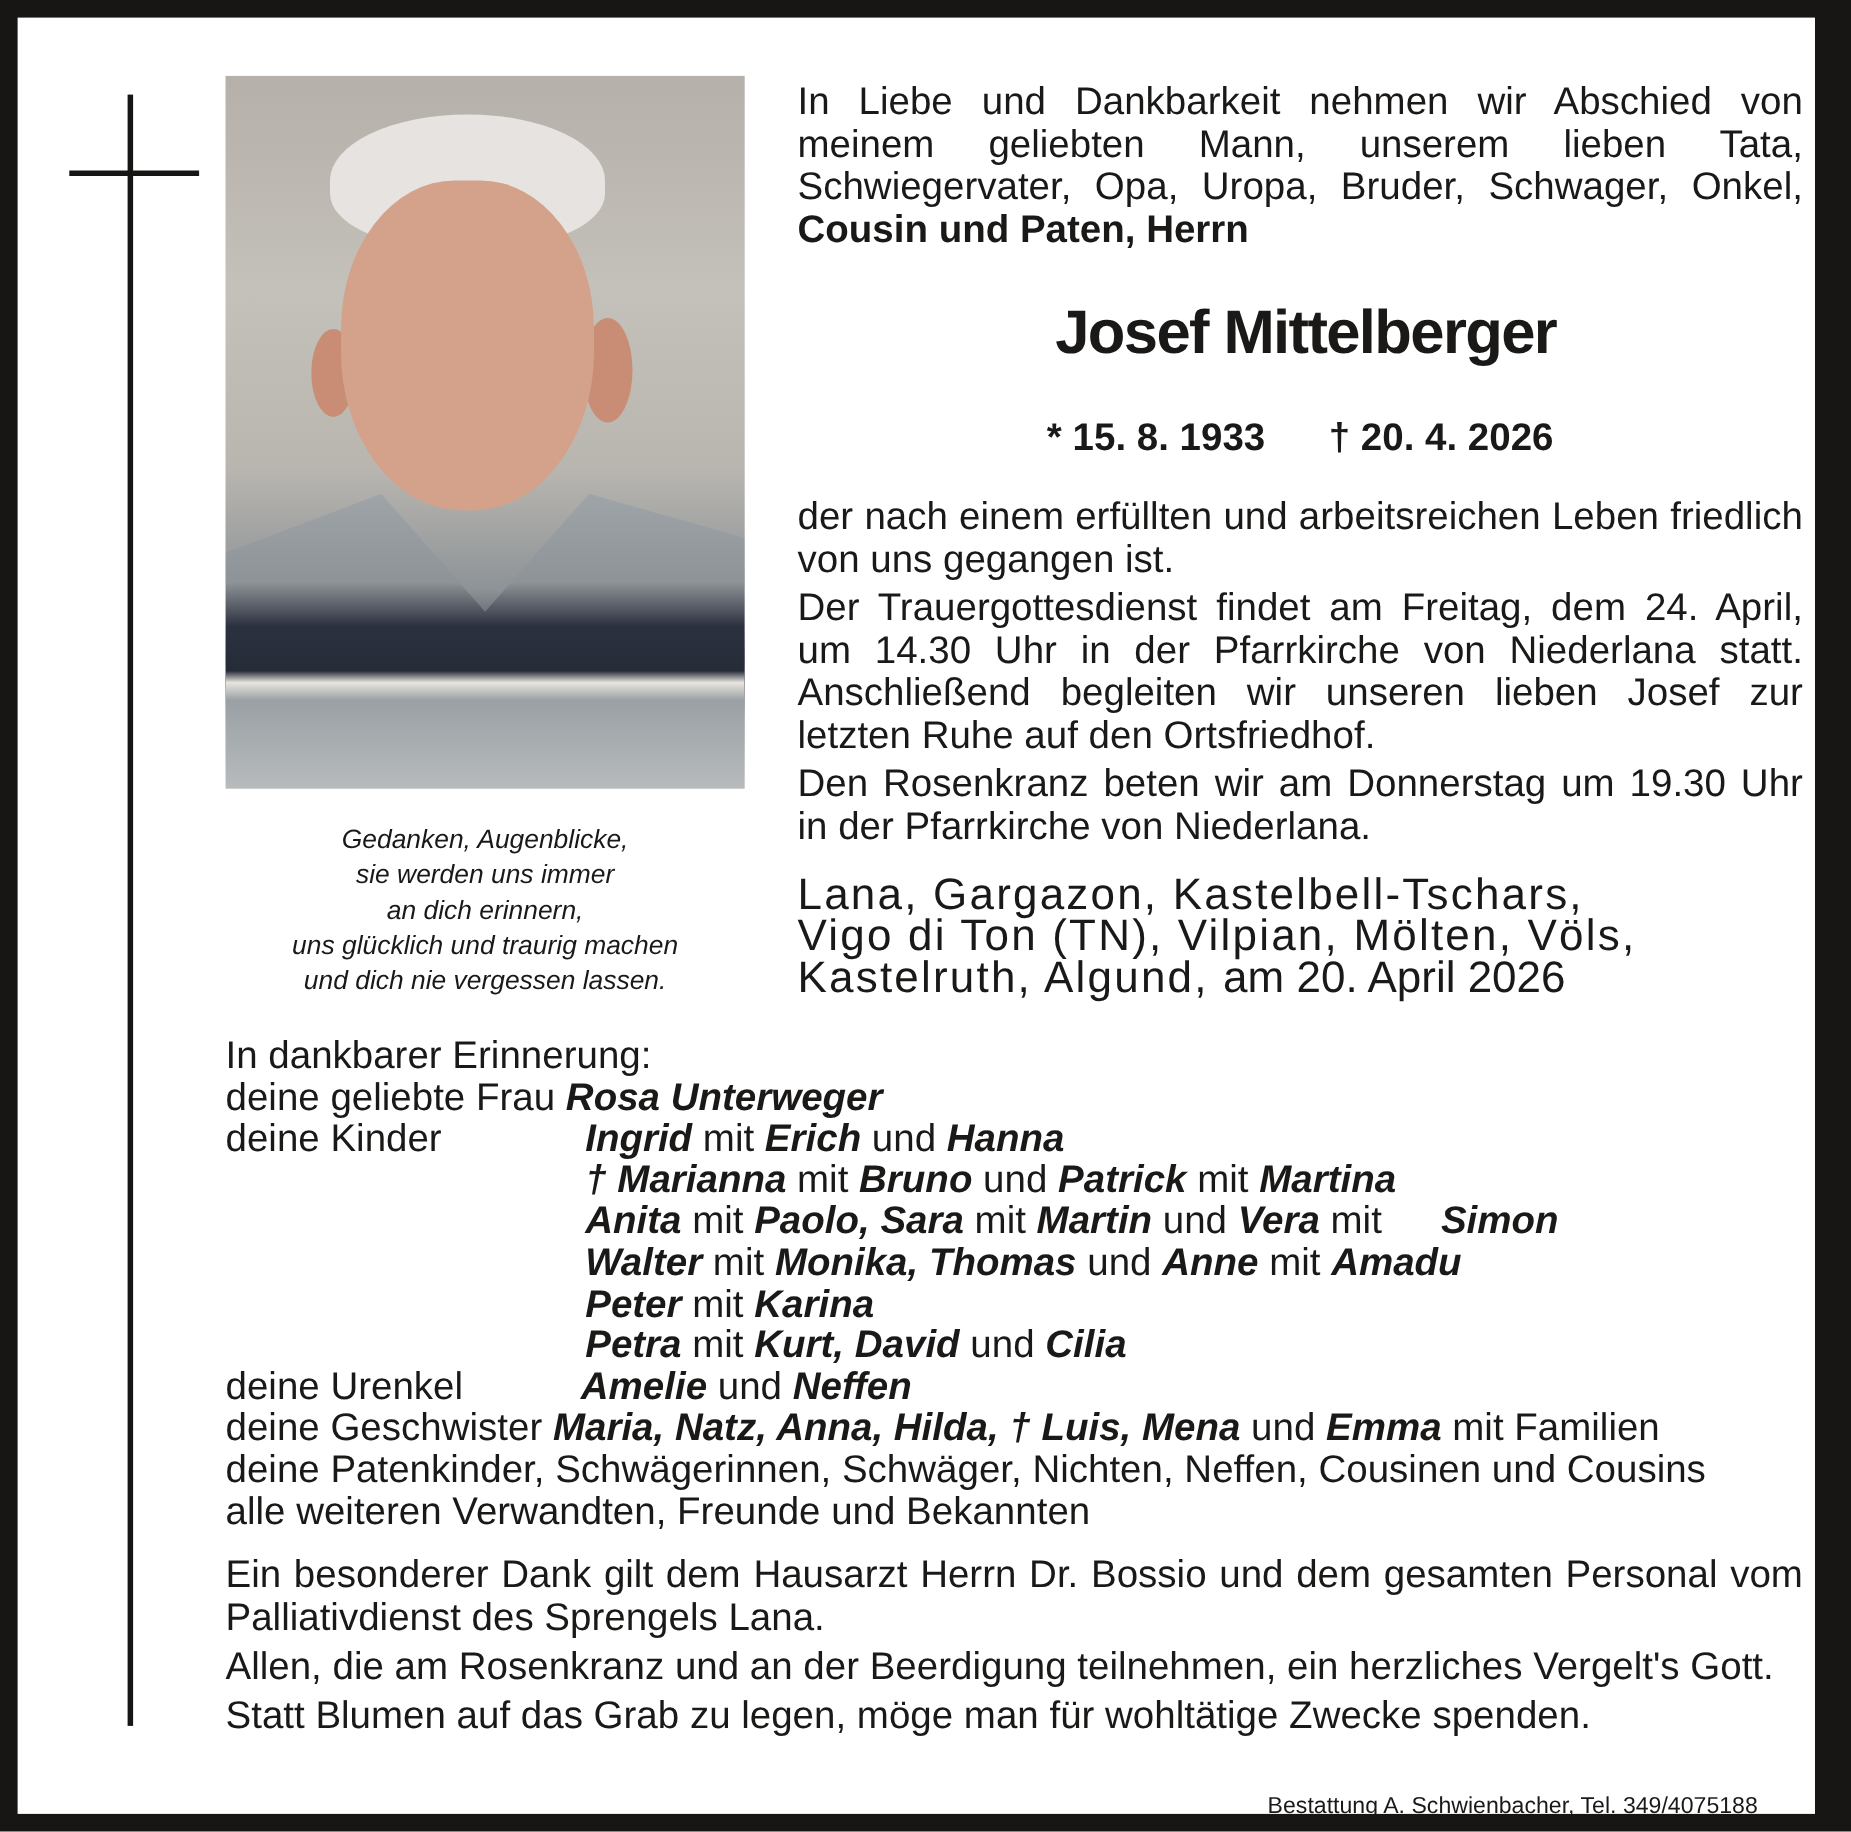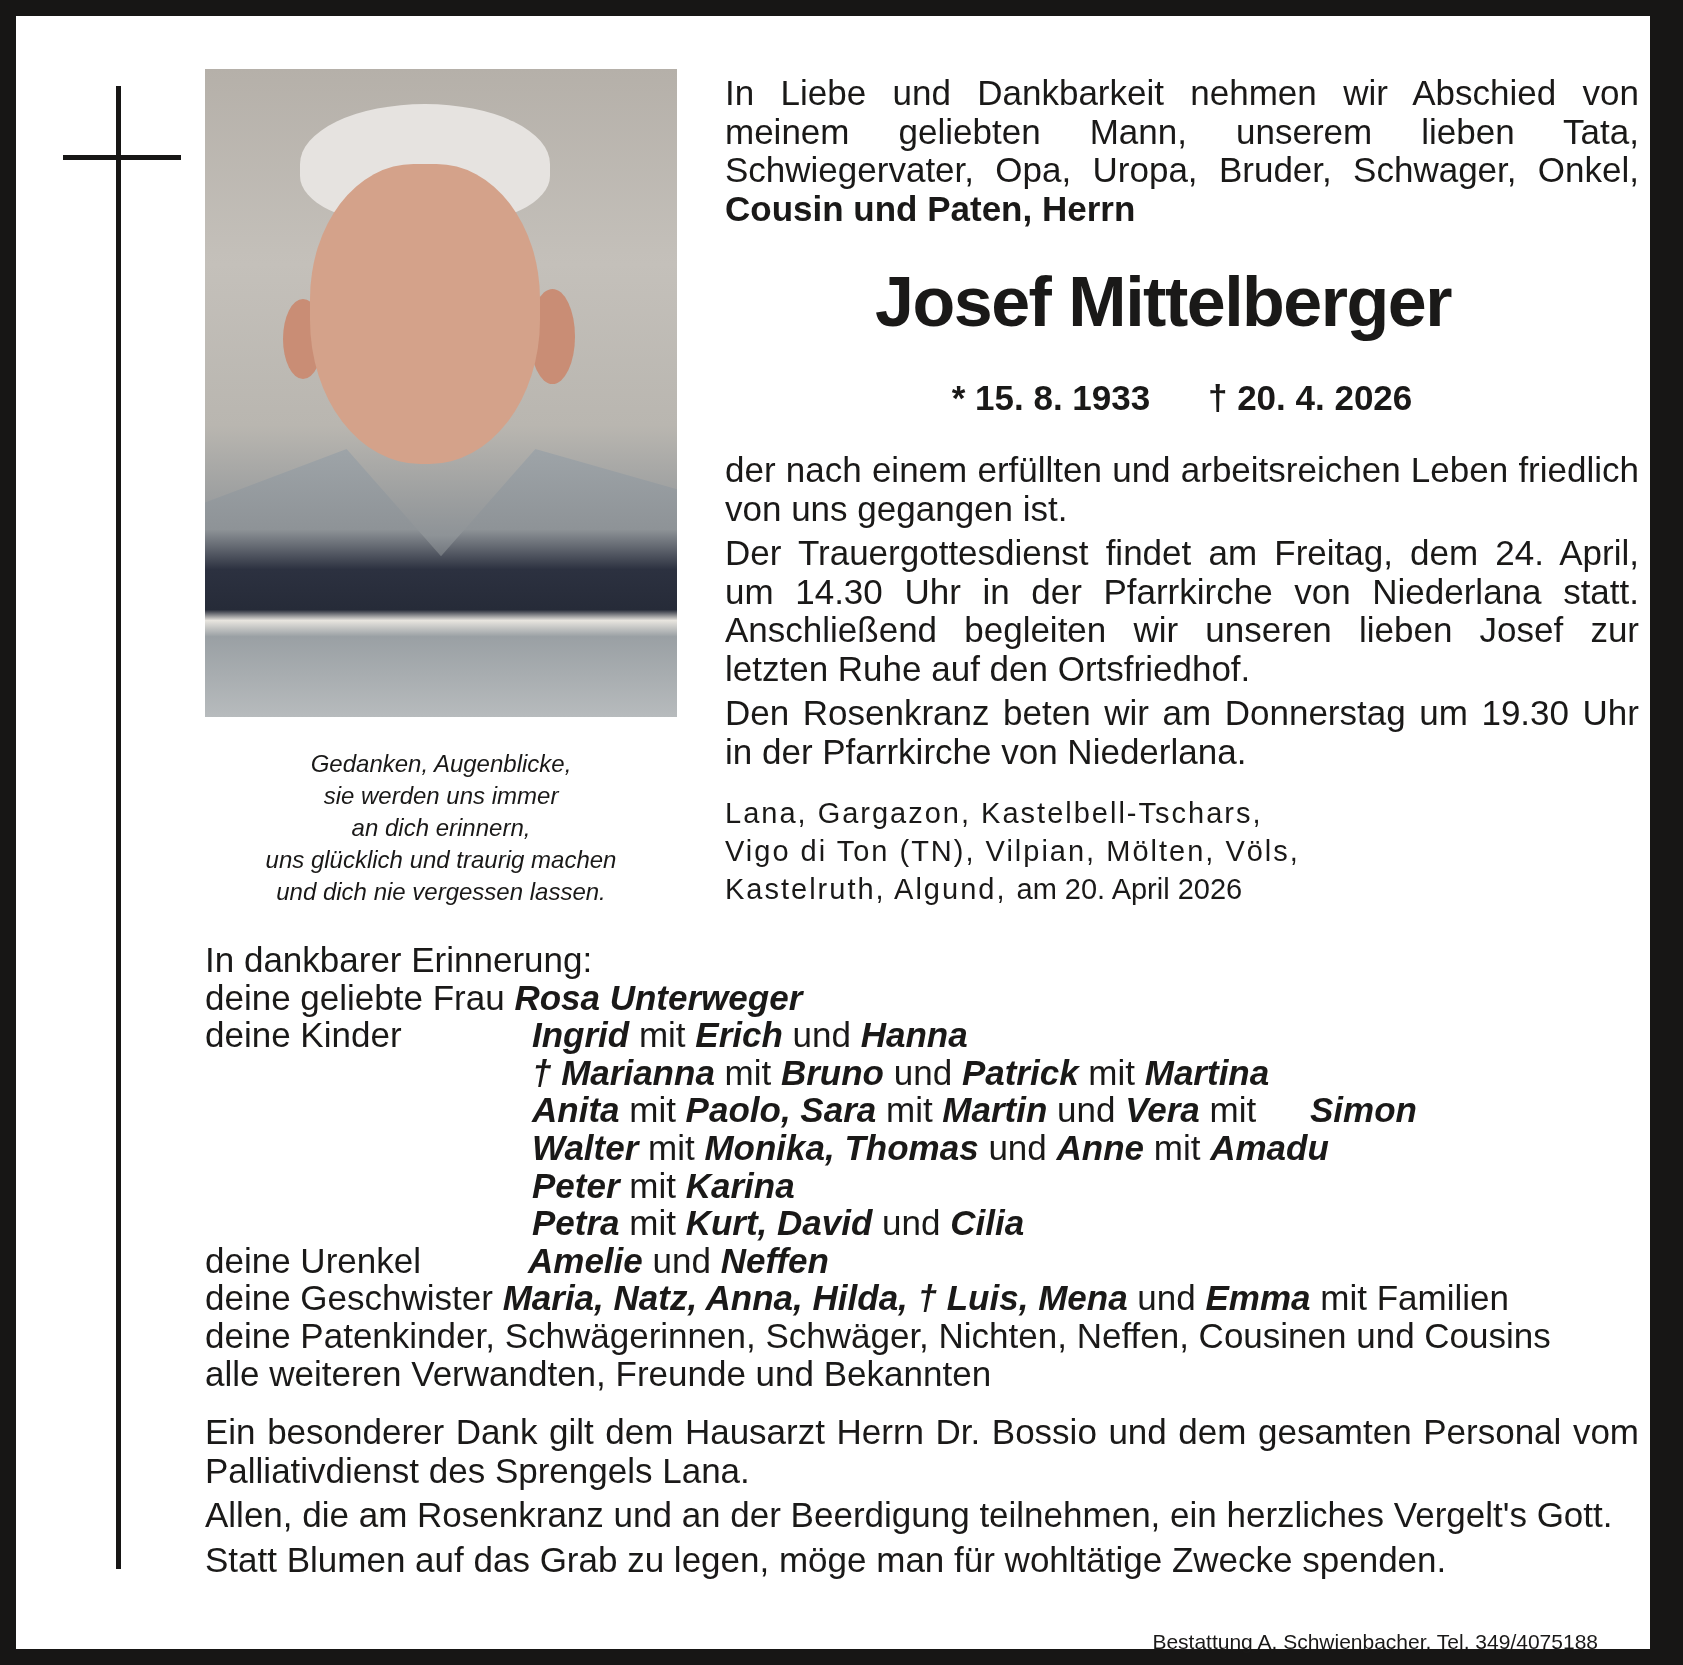--- a/index.html
+++ b/index.html
@@ -15,28 +15,28 @@
   .photo .ear-l { position:absolute; left:78px; top:230px; width:40px; height:80px; border-radius:50%; background:#c98d75; }
   .photo .ear-r { position:absolute; left:325px; top:220px; width:45px; height:95px; border-radius:50%; background:#c98d75; }
   .photo .collar { position:absolute; left:0; top:380px; width:472px; height:268px;
                    background:linear-gradient(180deg,#9ea4a8 0%,#8e9397 30%,#2c3140 45%,#262b38 60%,#e8e5df 64%,#9aa0a4 70%,#b7bbbd 100%); 
                    clip-path:polygon(0 20%,30% 0,50% 40%,70% 0,100% 15%,100% 100%,0 100%); }
   .poem { position:absolute; left:189px; top:732px; width:472px; text-align:center; font-style:italic;
           font-size:24px; line-height:32px; }
   .poem div { white-space:nowrap; }
   .intro { position:absolute; left:709px; top:58px; width:914px; font-size:35px; line-height:38.5px; text-align:justify; }
   .intro .last { text-align-last:left;font-weight:bold; }
-  .name { position:absolute; left:690px; top:236px; width:914px; text-align:center; font-weight:bold;
-          font-size:70px; line-height:100px; letter-spacing:-1.5px; }
+  .name { position:absolute; left:714px; top:236px; width:914px; text-align:center; font-weight:bold;
+          font-size:56px; line-height:100px; letter-spacing:-1.5px; }
   .dates { position:absolute; left:709px; top:360px; width:914px; text-align:center; font-weight:bold;
            font-size:35px; line-height:44px; }
   .dates span { display:inline-block; margin:0 24px; }
   .body-text { position:absolute; left:709px; top:435px; width:914px; font-size:35px; line-height:38.5px; }
   .body-text p { margin:0 0 6px 0; text-align:justify; text-align-last:left; }
-  .places { position:absolute; left:709px; top:778px; width:914px; font-size:29px; line-height:38px; letter-spacing:2px; }
+  .places { position:absolute; left:709px; top:778px; width:914px; font-size:40px; line-height:38px; letter-spacing:2px; }
   .places div { white-space:nowrap; }
   .places .tight { letter-spacing:0; }
   .family { position:absolute; left:189px; top:925px; width:1434px; font-size:35px; line-height:37.6px; }
   .family .row { display:flex; white-space:nowrap; }
   .family .lbl { display:inline-block; }
   .family .lbl.w-kinder { width:327px; }
   .family .lbl.w-urenkel { width:323px; }
   .family .indent { padding-left:327px; }
   .family b { font-weight:bold;font-style:italic; }
   .family .sp { white-space:pre; }

